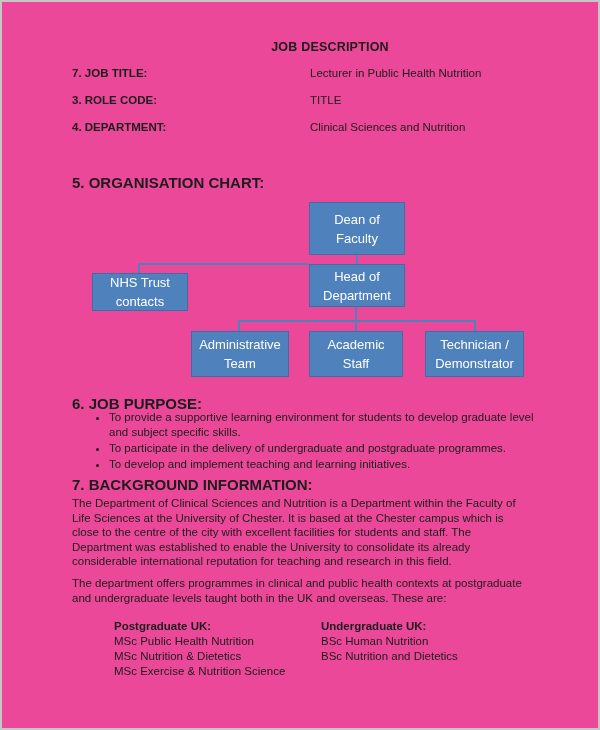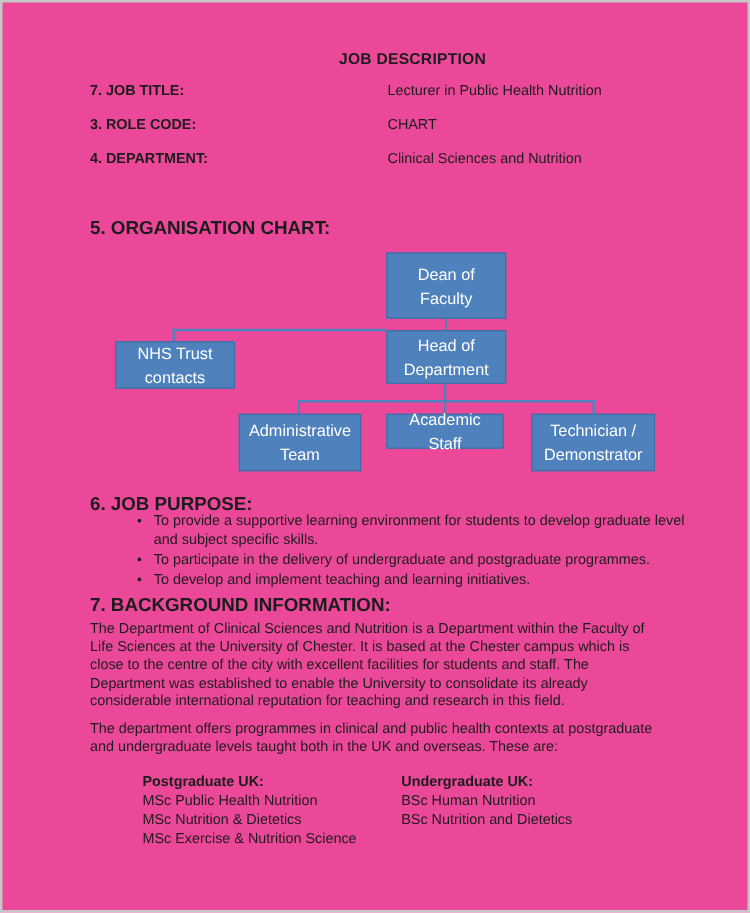--- a/index.html
+++ b/index.html
@@ -74,40 +74,40 @@
     text-align: center;
     white-space: pre-line;
     display: flex;
     align-items: center;
     justify-content: center;
   }
   .node-dean      { left: 307px; top: 5px;   width: 96px; height: 53px; }
   .node-head      { left: 307px; top: 67px;  width: 96px; height: 43px; }
   .node-nhs       { left: 90px;  top: 76px;  width: 96px; height: 38px; }
   .node-admin     { left: 189px; top: 134px; width: 98px; height: 46px; }
-  .node-academic  { left: 307px; top: 134px; width: 94px; height: 28px; }
+  .node-academic  { left: 307px; top: 134px; width: 94px; height: 46px; }
   .node-tech      { left: 423px; top: 134px; width: 99px; height: 46px; text-align: center; }
   .connector {
     position: absolute;
     background: var(--connector, #4f81bd);
   }
   .c-dean-head   { left: 354px; top: 47px;  width: 2px;   height: 20px; }
   .c-elbow-h     { left: 136px; top: 66px;  width: 171px; height: 2px;  }
   .c-elbow-v     { left: 136px; top: 66px;  width: 2px;   height: 14px; }
   .c-head-down   { left: 353px; top: 110px; width: 2px;   height: 15px; }
   .c-children-h  { left: 236px; top: 123px; width: 238px; height: 2px;  }
   .c-stub-left   { left: 236px; top: 123px; width: 2px;   height: 12px; }
   .c-stub-mid    { left: 353px; top: 123px; width: 2px;   height: 12px; }
   .c-stub-right  { left: 472px; top: 123px; width: 2px;   height: 12px; }
 
   
   .purpose-list {
     position: absolute;
     top: 408px;
-    left: 86px;
+    left: 72px;
     margin: 0;
     padding-left: 35px;
     width: 445px;
     font-size: 11.5px;
     line-height: 14.5px;
   }
   .purpose-list li { margin: 0 0 1.5px 0; max-width: 430px; }
 
   
   .paragraph {
@@ -140,21 +140,21 @@
 
   <div class="doc-title">JOB DESCRIPTION</div>
 
   <div class="fields">
     <div class="field-row">
       <span class="field-label">7. JOB TITLE:</span>
       <span class="field-value">Lecturer in Public Health Nutrition</span>
     </div>
     <div class="field-row">
       <span class="field-label">3. ROLE CODE:</span>
-      <span class="field-value">CHART</span>
+      <span class="field-value">TITLE</span>
     </div>
     <div class="field-row">
       <span class="field-label">4. DEPARTMENT:</span>
       <span class="field-value">Clinical Sciences and Nutrition</span>
     </div>
   </div>
 
   <div class="sec-heading sec5">5. ORGANISATION CHART:</div>
 
   <div class="org-chart">

